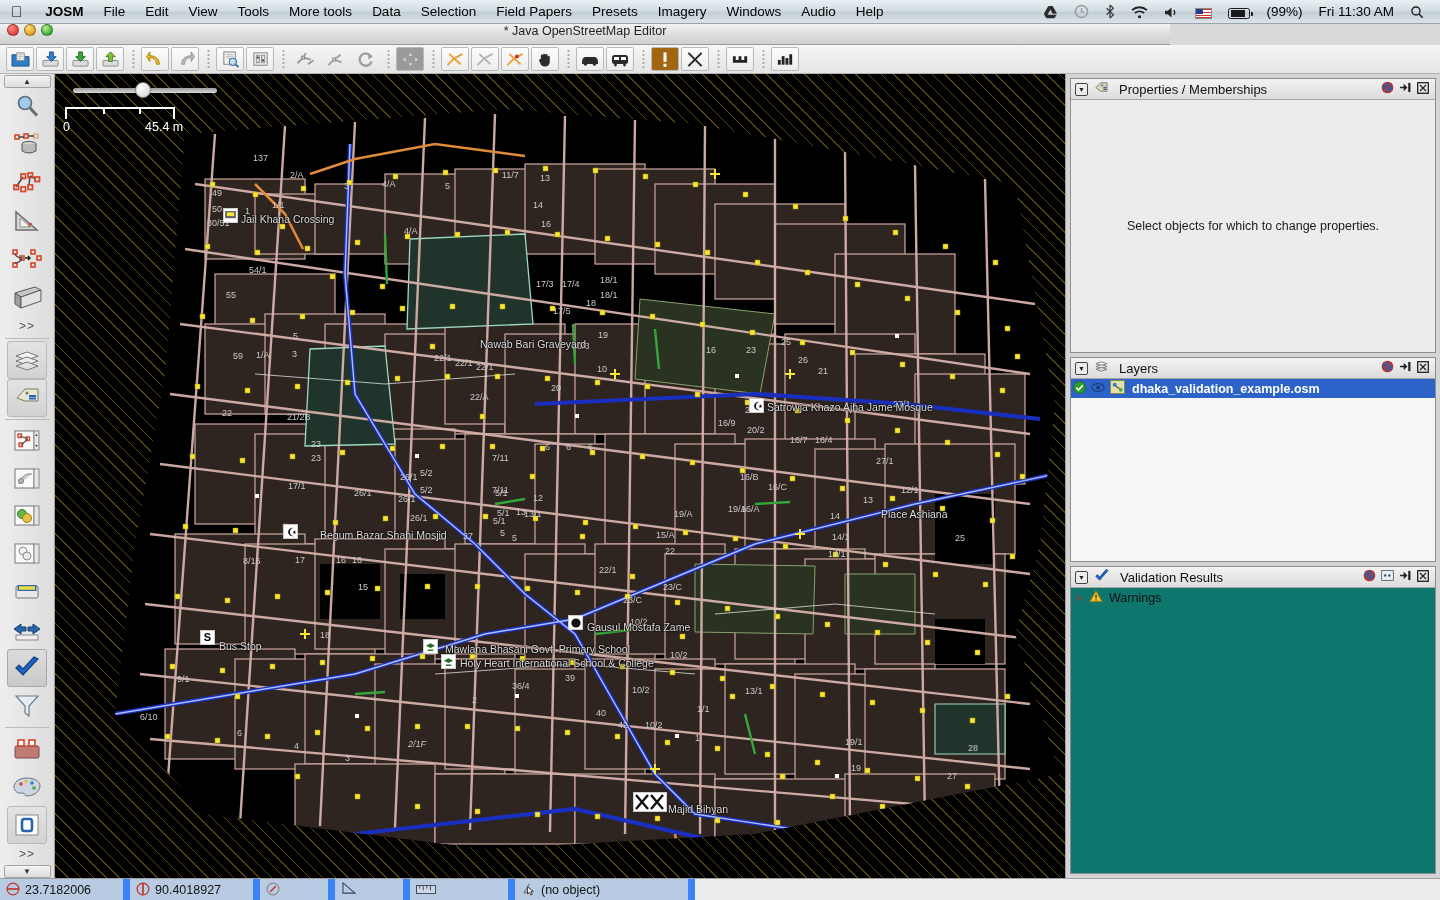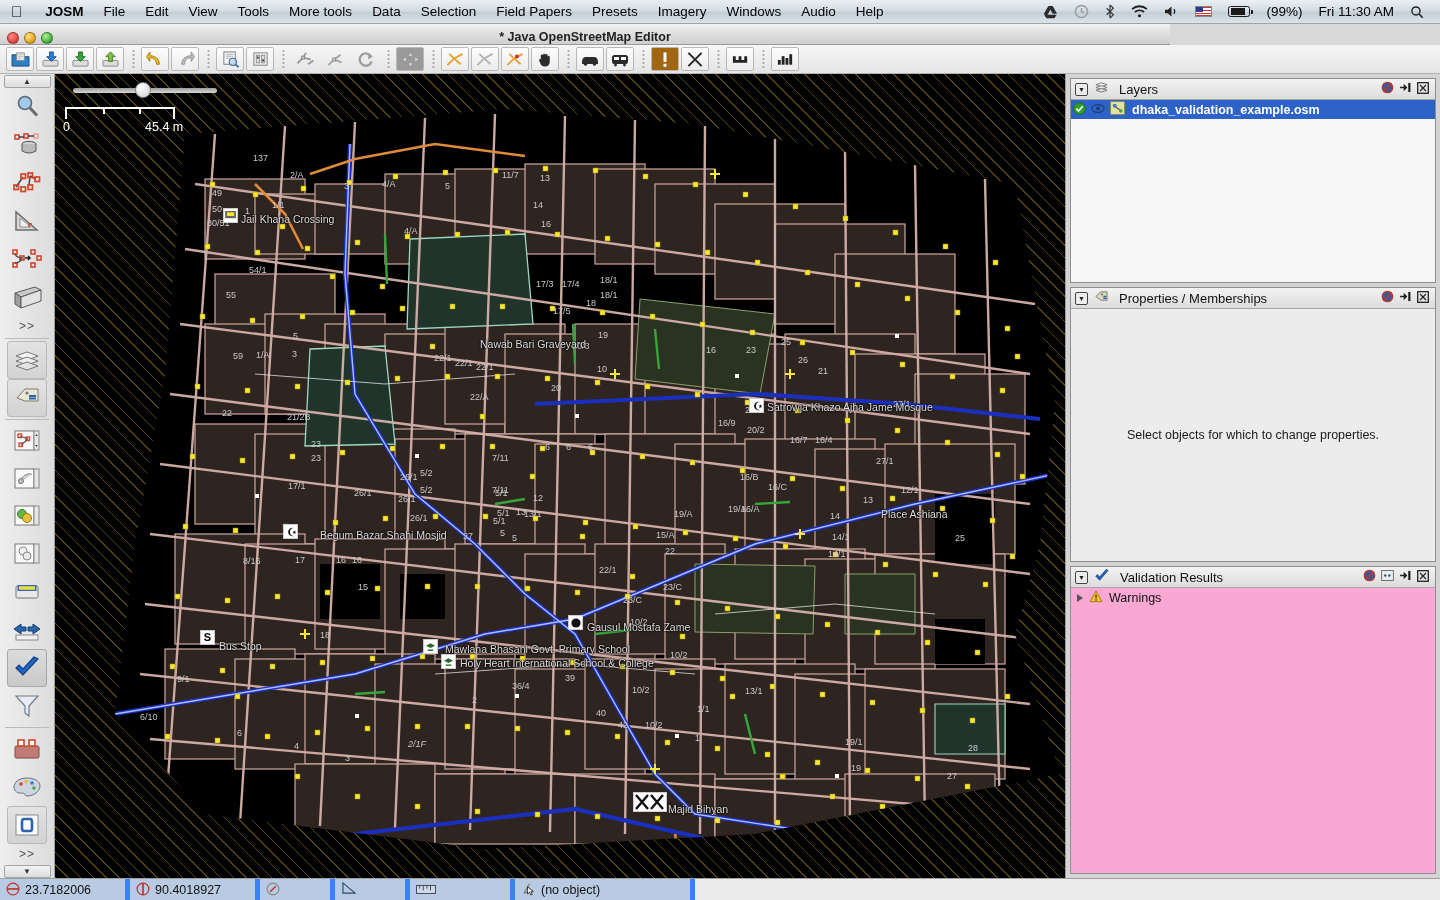--- a/index.html
+++ b/index.html
@@ -15,21 +15,21 @@
     height: 24px; width: 1440px;
     background: linear-gradient(to bottom, #e9f0f3 0%, #d3dde3 45%, #c3ced6 55%, #dbe4e9 100%);
     border-bottom: 1px solid #9aa4ab;
     display: flex; align-items: center;
     font-size: 13.5px; color: #000;
     position: relative;
   }
   #macbar .apple { padding: 0 13px 0 11px; font-size: 15px; line-height: 1; }
   #macbar .mi { padding: 0 10px; white-space: nowrap; }
   #macbar .mi.app { font-weight: bold; }
-  #macbar .right { margin-left: auto; display: flex; align-items: center; padding-right: 8px; }
+  #macbar .right { margin-left: auto; display: flex; align-items: flex-end; padding-right: 8px; }
   #macbar .right .ri { padding: 0 8px; display: flex; align-items: center; }
   .flagicon {
     width: 17px; height: 11px; display: inline-block;
     background: repeating-linear-gradient(to bottom, #c33 0 1.4px, #fff 1.4px 2.8px);
     border: 1px solid #888; position: relative;
   }
   .flagicon::before {
     content: ""; position: absolute; left: 0; top: 0; width: 7px; height: 5px; background: #2a3b8f;
   }
   .batt {
@@ -37,21 +37,21 @@
     position: relative; display: inline-block;
   }
   .batt::after { content:""; position:absolute; right:-4px; top:3px; width:2.5px; height:4px; background:#1a1a1a; border-radius:0 1px 1px 0;}
   .batt::before { content:""; position:absolute; left:1.4px; top:1.4px; bottom:1.4px; width:14px; background:#1a1a1a;}
 
   
   #titlebar {
     height: 21px; width: 1170px;
     background: linear-gradient(to bottom, #f2f2f2 0%, #dedede 50%, #cfcfcf 100%);
     border-bottom: 1px solid #9a9a9a;
-    display: flex; align-items: flex-end; position: relative; font-weight: bold;
+    display: flex; align-items: flex-start; position: relative;
   }
   #titlebar .lights { display: flex; gap: 5px; padding-left: 7px; }
   .light { width: 12px; height: 12px; border-radius: 50%; border: 1px solid rgba(0,0,0,.35); }
   .light.r { background: radial-gradient(circle at 35% 30%, #ff8a80, #e0443e 70%); }
   .light.y { background: radial-gradient(circle at 35% 30%, #ffe47a, #dfa023 70%); }
   .light.g { background: radial-gradient(circle at 35% 30%, #b6f28c, #3bae3b 70%); }
   #titlebar .ttl {
     position: absolute; left: 0; right: 0; text-align: center;
     font-size: 12.5px; color: #222;
   }
@@ -146,21 +146,21 @@
 
   .emptymsg { padding: 16px 14px; font-size: 12.5px; color: #1a1a1a; text-align:center; }
 
   .treerow { display:flex;align-items:center;gap:6px;height:20px;padding:2px 6px;font-size:12.5px;color:#111;}
   .tri { width:0;height:0;border-left:6px solid #555;border-top:4.5px solid transparent;border-bottom:4.5px solid transparent;}
 
   
   #status { height: 23px; width:1440px; display: flex; align-items: stretch;
             background: #ececec; border-top: 1px solid #9f9f9f; font-size: 12.5px;}
   .scell { display:flex; align-items:center; gap:5px; padding: 0 6px;
-           background: #b9cbe2; border-right: 5px solid #3b82f6; color:#111;text-align:center;}
+           background: #b9cbe2; border-right: 7px solid #3b82f6; color:#111;text-align:center;}
   .shint { flex:1; display:flex;align-items:center; padding-left:5px; background:#f4f4f4; border-left:1px solid #b5b5b5; color:#111;}
 </style>
 </head>
 <body>
 
 <div id="macbar">
   <span class="apple"></span>
   <span class="mi app">JOSM</span>
   <span class="mi">File</span>
   <span class="mi">Edit</span>
@@ -1108,20 +1108,58 @@
         <div class="hnum" style="left: 900px; top: 459px;">25</div>
         <div class="hnum" style="left: 438px; top: 442px;">5/1</div>
         <div class="hnum" style="left: 198px; top: 79px;">137</div>
         <div class="hnum" style="left: 232px; top: 338px;">21/2B</div>
         <div class="hnum" style="left: 167px; top: 334px;">22</div>
       </div>
   </div>
 
   <div id="dock">
 
+    <div class="panel" style="height:275px;">
+      <div class="phead">
+        <span class="dropbtn">▼</span>
+        <span>
+          <svg width="15" height="13" viewBox="0 0 16 14">
+              <path d="M2 7 L7 2 H14 V11 H7 Z" fill="#dcd8c0" stroke="#7e7a63"></path>
+              <circle cx="8.5" cy="4.8" r="1.2" fill="#7e7a63"></circle>
+              <path d="M10 7 h3.2 M10 9 h3.2" stroke="#2b63ad" stroke-width="1.4"></path>
+            </svg>
+        </span>
+        <span class="ptitle">Properties / Memberships</span>
+        <span class="pacts">
+          <span>
+            <svg width="13" height="13" viewBox="0 0 14 14">
+                <circle cx="7" cy="7" r="5.6" fill="#3c5a9a" stroke="#c0342b" stroke-width="1.4"></circle>
+                <path d="M2.6 11.4 L11.4 2.6" stroke="#c0342b" stroke-width="1.6"></path>
+              </svg>
+          </span>
+          <span>
+            <svg width="13" height="11" viewBox="0 0 14 12">
+                <path d="M1 6 h7" stroke="#222" stroke-width="1.6"></path>
+                <path d="M5 2 l4 4 l-4 4z" fill="#222"></path>
+                <rect x="10" y="1" width="2.4" height="10" fill="#222"></rect>
+              </svg>
+          </span>
+          <span>
+            <svg width="12" height="12" viewBox="0 0 12 12">
+                <rect x="0.7" y="0.7" width="10.6" height="10.6" fill="none" stroke="#222" stroke-width="1.3"></rect>
+                <path d="M3 3 L9 9 M9 3 L3 9" stroke="#222" stroke-width="1.3"></path>
+              </svg>
+          </span>
+        </span>
+      </div>
+      <div class="pbody" style="display:flex;align-items:center;justify-content:center;">
+        <div class="emptymsg">Select objects for which to change properties.</div>
+      </div>
+    </div>
+
     <div class="panel" style="height:205px;">
       <div class="phead">
         <span class="dropbtn">▼</span>
         <span>
           <svg width="15" height="13" viewBox="0 0 16 14">
               <path d="M2 4 L8 2 L14 4 L8 6 Z" fill="#f7f7f7" stroke="#777"></path>
               <path d="M2 7 L8 5 L14 7 L8 9 Z" fill="#ececec" stroke="#777"></path>
               <path d="M2 10 L8 8 L14 10 L8 12 Z" fill="#e0e0e0" stroke="#777"></path>
             </svg>
         </span>
@@ -1168,58 +1206,20 @@
                 <circle cx="5" cy="5" r="2.1" fill="#3a7ad0"></circle>
                 <path d="M6 6.5 L11 10" stroke="#555" stroke-width="1.2"></path>
                 <circle cx="11.5" cy="10.5" r="2" fill="#4aa84a"></circle>
               </svg>
           </span>
           <span class="txt">dhaka_validation_example.osm</span>
         </div>
       </div>
     </div>
 
-    <div class="panel" style="height:275px;">
-      <div class="phead">
-        <span class="dropbtn">▼</span>
-        <span>
-          <svg width="15" height="13" viewBox="0 0 16 14">
-              <path d="M2 7 L7 2 H14 V11 H7 Z" fill="#dcd8c0" stroke="#7e7a63"></path>
-              <circle cx="8.5" cy="4.8" r="1.2" fill="#7e7a63"></circle>
-              <path d="M10 7 h3.2 M10 9 h3.2" stroke="#2b63ad" stroke-width="1.4"></path>
-            </svg>
-        </span>
-        <span class="ptitle">Properties / Memberships</span>
-        <span class="pacts">
-          <span>
-            <svg width="13" height="13" viewBox="0 0 14 14">
-                <circle cx="7" cy="7" r="5.6" fill="#3c5a9a" stroke="#c0342b" stroke-width="1.4"></circle>
-                <path d="M2.6 11.4 L11.4 2.6" stroke="#c0342b" stroke-width="1.6"></path>
-              </svg>
-          </span>
-          <span>
-            <svg width="13" height="11" viewBox="0 0 14 12">
-                <path d="M1 6 h7" stroke="#222" stroke-width="1.6"></path>
-                <path d="M5 2 l4 4 l-4 4z" fill="#222"></path>
-                <rect x="10" y="1" width="2.4" height="10" fill="#222"></rect>
-              </svg>
-          </span>
-          <span>
-            <svg width="12" height="12" viewBox="0 0 12 12">
-                <rect x="0.7" y="0.7" width="10.6" height="10.6" fill="none" stroke="#222" stroke-width="1.3"></rect>
-                <path d="M3 3 L9 9 M9 3 L3 9" stroke="#222" stroke-width="1.3"></path>
-              </svg>
-          </span>
-        </span>
-      </div>
-      <div class="pbody" style="display:flex;align-items:center;justify-content:center;">
-        <div class="emptymsg">Select objects for which to change properties.</div>
-      </div>
-    </div>
-
     <div class="panel" style="flex:1;margin-bottom:4px;">
       <div class="phead">
         <span class="dropbtn">▼</span>
         <span>
           <svg width="16" height="14" viewBox="0 0 17 15">
               <path d="M2 8 L6 12 L15 1.5 L13 0.5 L6 8.5 L3.5 6 Z" fill="#1f64c2" stroke="#103f80" stroke-width=".8"></path>
             </svg>
         </span>
         <span class="ptitle">Validation Results</span>
         <span class="pacts">
@@ -1244,21 +1244,21 @@
               </svg>
           </span>
           <span>
             <svg width="12" height="12" viewBox="0 0 12 12">
                 <rect x="0.7" y="0.7" width="10.6" height="10.6" fill="none" stroke="#222" stroke-width="1.3"></rect>
                 <path d="M3 3 L9 9 M9 3 L3 9" stroke="#222" stroke-width="1.3"></path>
               </svg>
           </span>
         </span>
       </div>
-      <div class="pbody" style="background:#f9a8d4;">
+      <div class="pbody" style="background:#0f766e;">
         <div class="treerow">
           <span class="tri"></span>
           <span>
             <svg width="14" height="13" viewBox="0 0 15 14">
                 <path d="M7.5 1 L14 12.5 H1 Z" fill="#f1c232" stroke="#a07a08" stroke-width="1"></path>
                 <rect x="6.8" y="5" width="1.5" height="4" fill="#5a4400"></rect>
                 <rect x="6.8" y="10" width="1.5" height="1.5" fill="#5a4400"></rect>
               </svg>
           </span>
           <span>Warnings</span>

